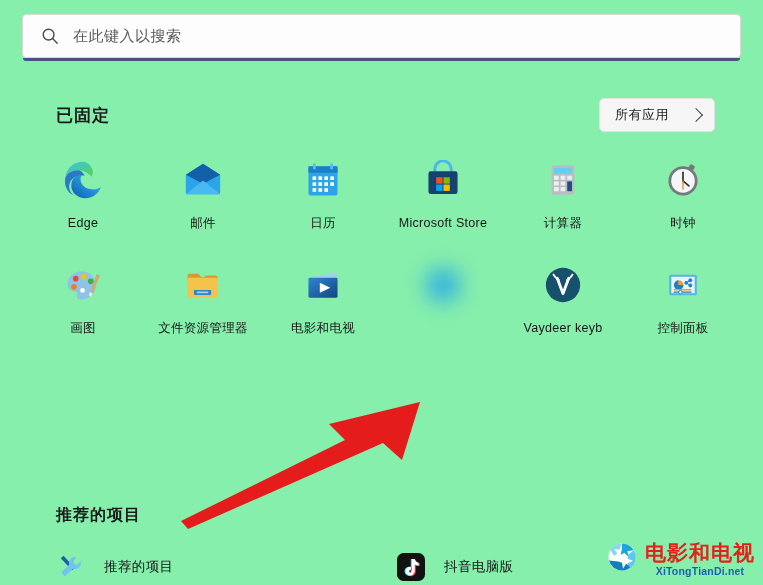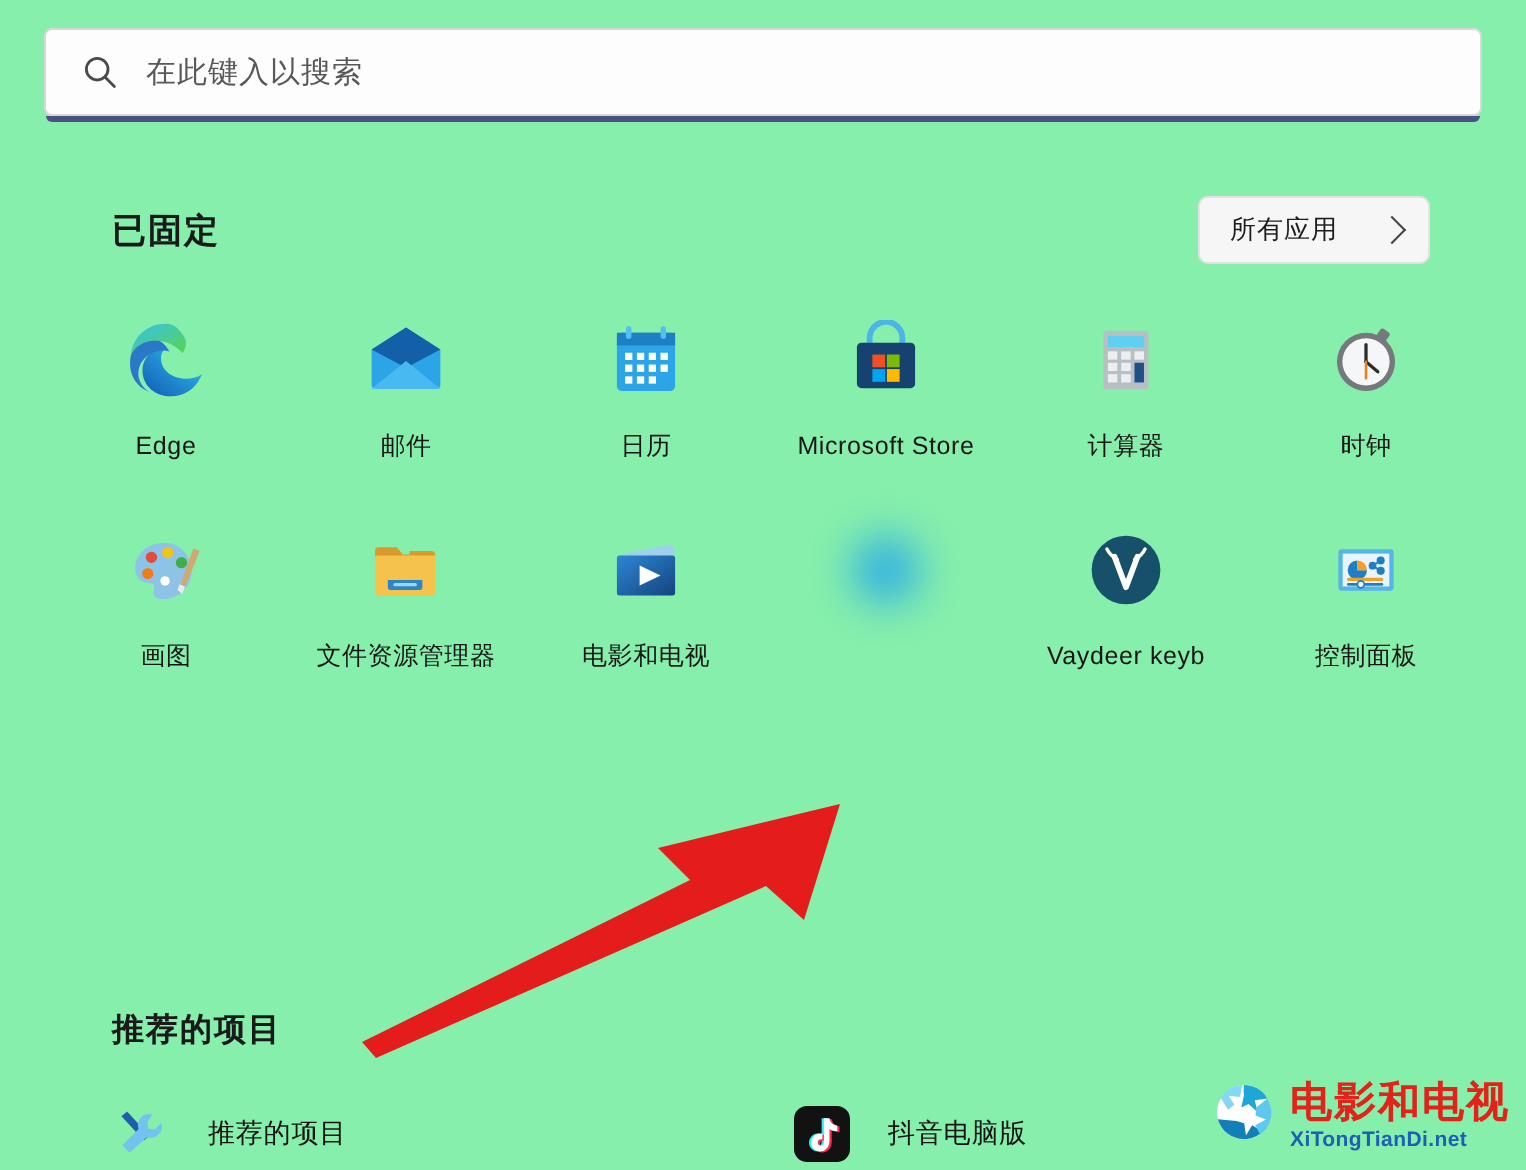--- a/index.html
+++ b/index.html
@@ -204,20 +204,21 @@
     font-weight: bold;
     color: #e2231a;
     letter-spacing: 1px;
   }
   .wm-en {
     margin-top: 3px;
     font-size: 10.5px;
     font-weight: bold;
     color: #1e5fb4;
     letter-spacing: 0.2px;
+    text-align: center;
   }
 </style>
 </head>
 <body>
 
 <div id="start-menu">
 
   <div class="search-wrap">
     <div class="search-box">
       <span class="search-icon">

